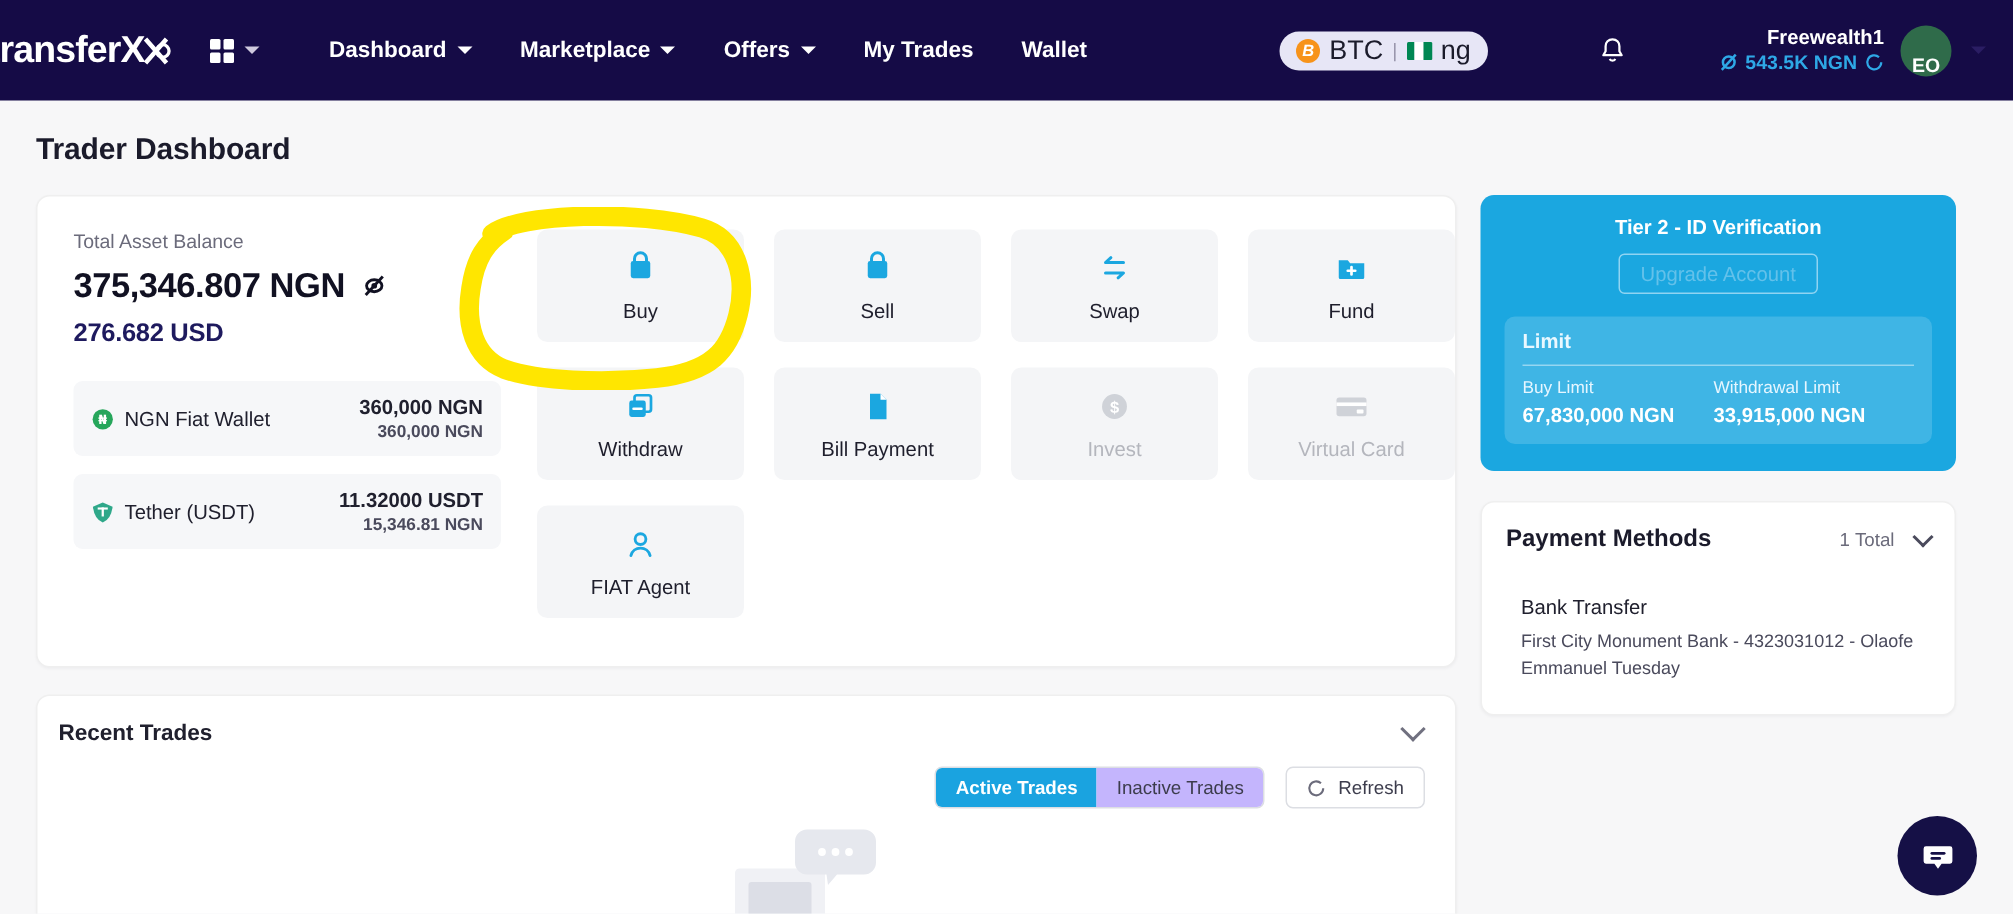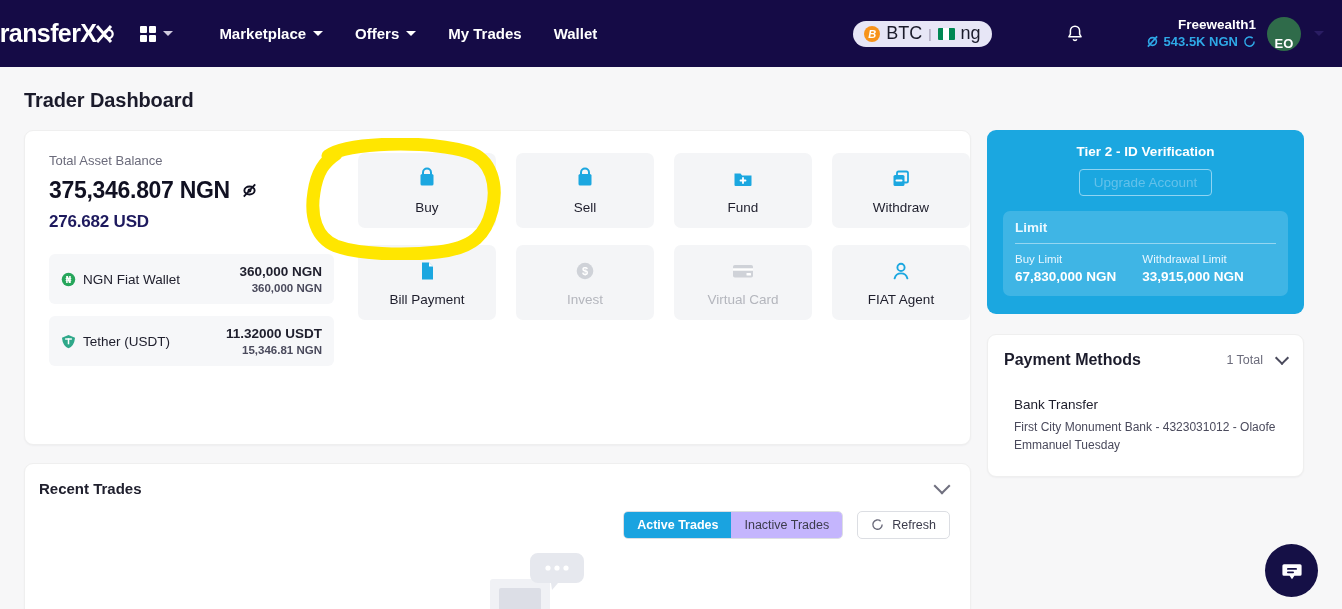--- a/index.html
+++ b/index.html
@@ -188,21 +188,21 @@
   .trade-tools {
     display: flex; align-items: center; gap: 14px;
     justify-content: flex-end; padding-right: 20px; margin-top: 14px;
   }
   .seg { display: flex; border-radius: 5px; overflow: hidden; border: 1px solid #dcdee3; }
   .seg div {
     font-size: 12.5px; padding: 6px 13px; cursor: pointer; background: #c4b5fd; color: #3c3c4c;
   }
   .seg div.on { background: #1aa3e0; color: #ffffff; font-weight: 600; }
   .refresh-btn {
-    display: flex; gap: 8px;
+    display: flex; align-items: center; gap: 8px;
     border: 1px solid #dcdee3; border-radius: 5px;
     padding: 6px 13px; font-size: 12.5px; color: #3c3c4c; background: #fff; cursor: pointer;
   }
   .empty-art {
     position: absolute; left: 447px; top: 85px; width: 120px; height: 75px;
   }
 
   
   .tier-card {
     background: #1ba7e0; border-radius: 9px; padding: 14px 16px 18px 16px;
@@ -275,20 +275,24 @@
       <span class="grid-ico">
         <span></span>
           <span></span>
           <span></span>
           <span></span>
       </span>
       <span class="caret"></span>
     </div>
 
     <div class="nav-links">
+      <div class="nav-link">
+        <span>Dashboard</span>
+        <span class="caret"></span>
+      </div>
       <div class="nav-link">
         <span>Marketplace</span>
         <span class="caret"></span>
       </div>
       <div class="nav-link">
         <span>Offers</span>
         <span class="caret"></span>
       </div>
       <div class="nav-link">
         <span>My Trades</span>
@@ -414,20 +418,27 @@
             </div>
 
             <div class="action">
               <svg width="22" height="24" viewBox="0 0 22 24">
                 <path d="M7 7V5.5a4 4 0 0 1 8 0V7" fill="none" stroke="#1ba7e0" stroke-width="2"></path>
                 <rect x="4.5" y="7" width="13" height="11.5" rx="1.6" fill="#1ba7e0"></rect>
               </svg>
               <span class="lbl">Sell</span>
             </div>
 
+            <div class="action">
+              <svg width="24" height="24" viewBox="0 0 24 24">
+                <path d="M18 8H6l3.6-3.2" fill="none" stroke="#1ba7e0" stroke-width="2" stroke-linecap="round" stroke-linejoin="round"></path>
+                <path d="M6 15h12l-3.6 3.2" fill="none" stroke="#1ba7e0" stroke-width="2" stroke-linecap="round" stroke-linejoin="round"></path>
+              </svg>
+              <span class="lbl">Swap</span>
+            </div>
 
             <div class="action">
               <svg width="24" height="24" viewBox="0 0 24 24">
                 <path d="M3.5 6.5h6l1.6 2h9.4v9.5a1 1 0 0 1-1 1h-15a1 1 0 0 1-1-1z" fill="#1ba7e0"></path>
                 <path d="M12 11v5M9.5 13.5h5" stroke="#ffffff" stroke-width="1.8" stroke-linecap="round"></path>
               </svg>
               <span class="lbl">Fund</span>
             </div>
 
             <div class="action">

